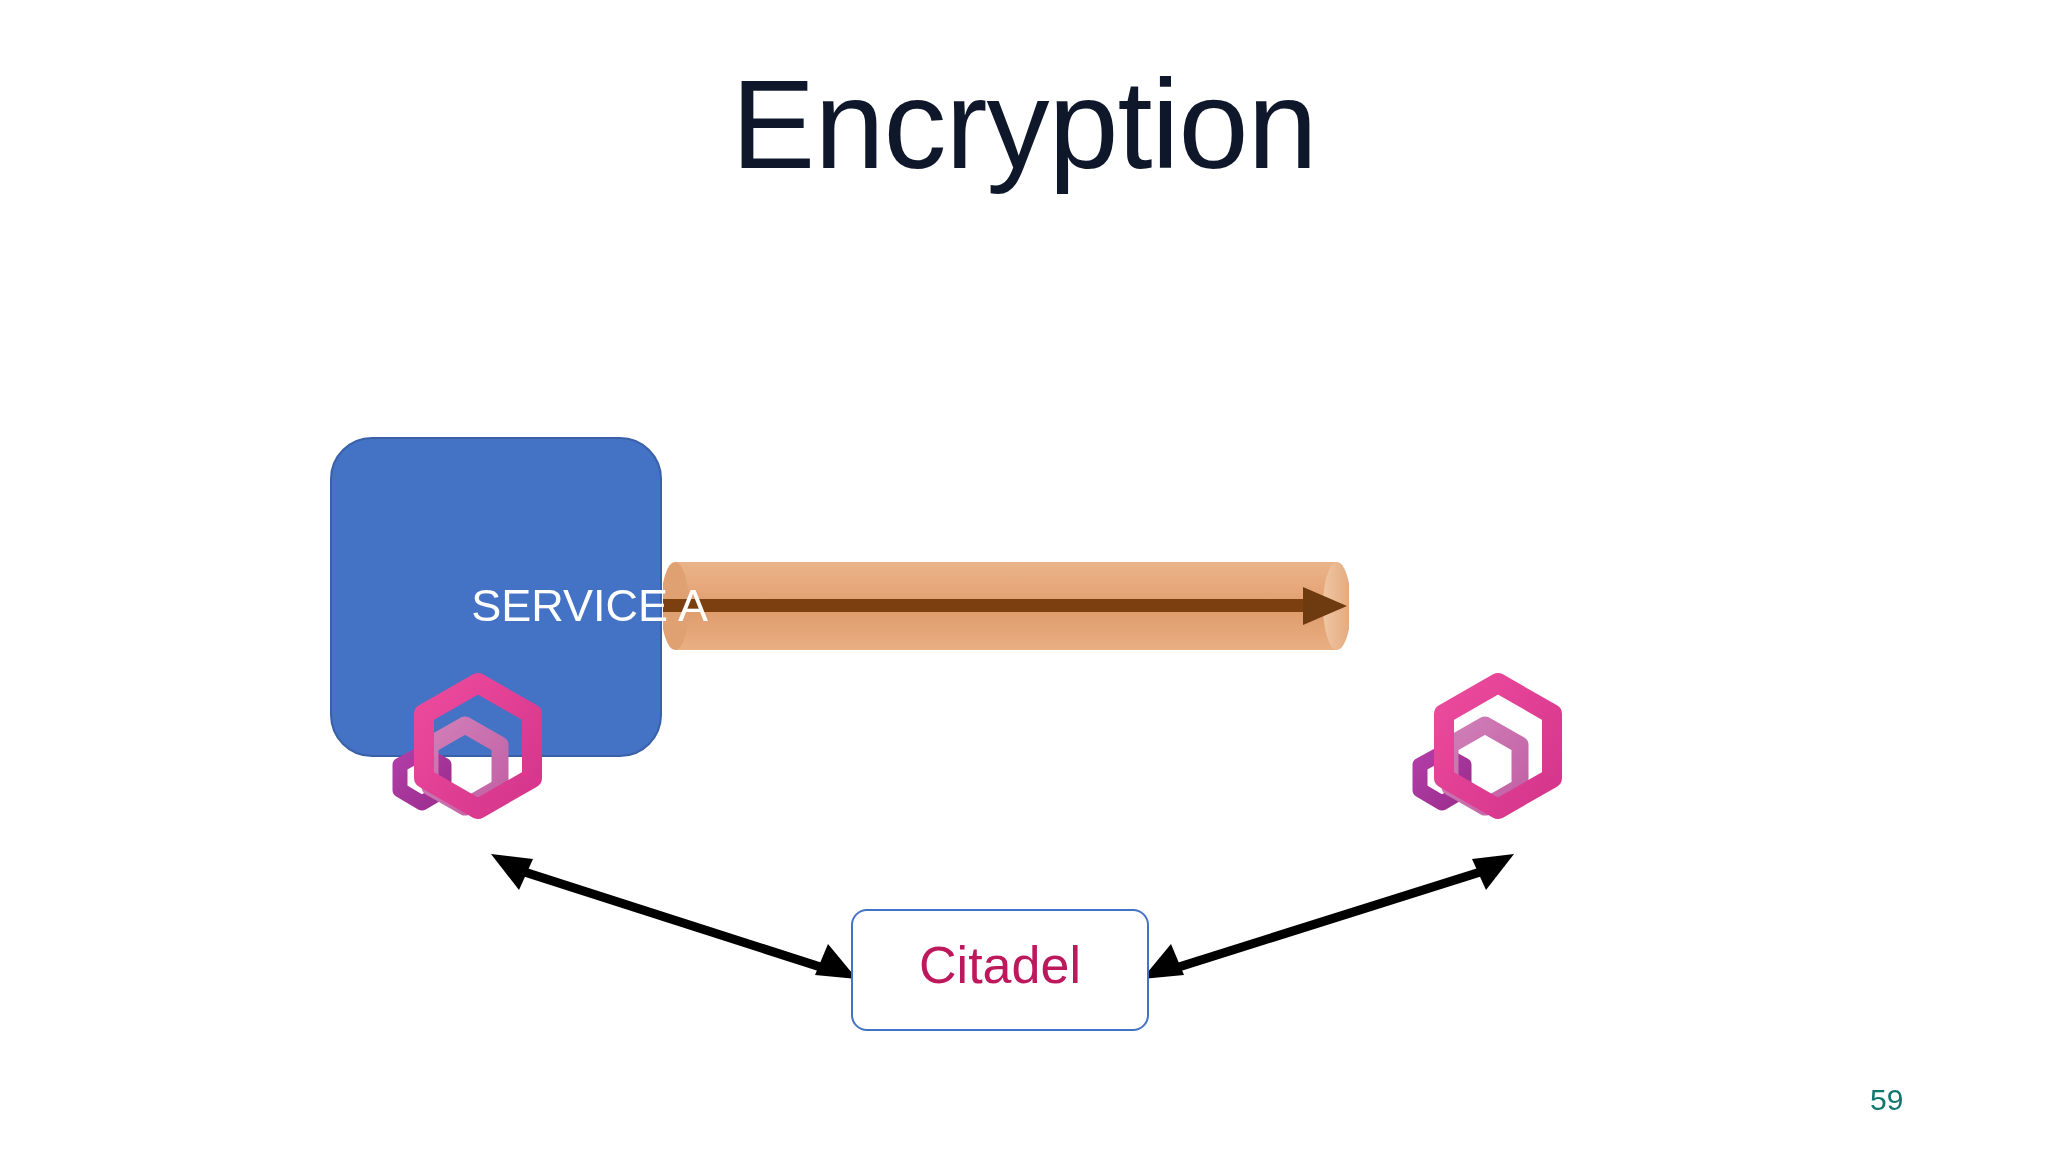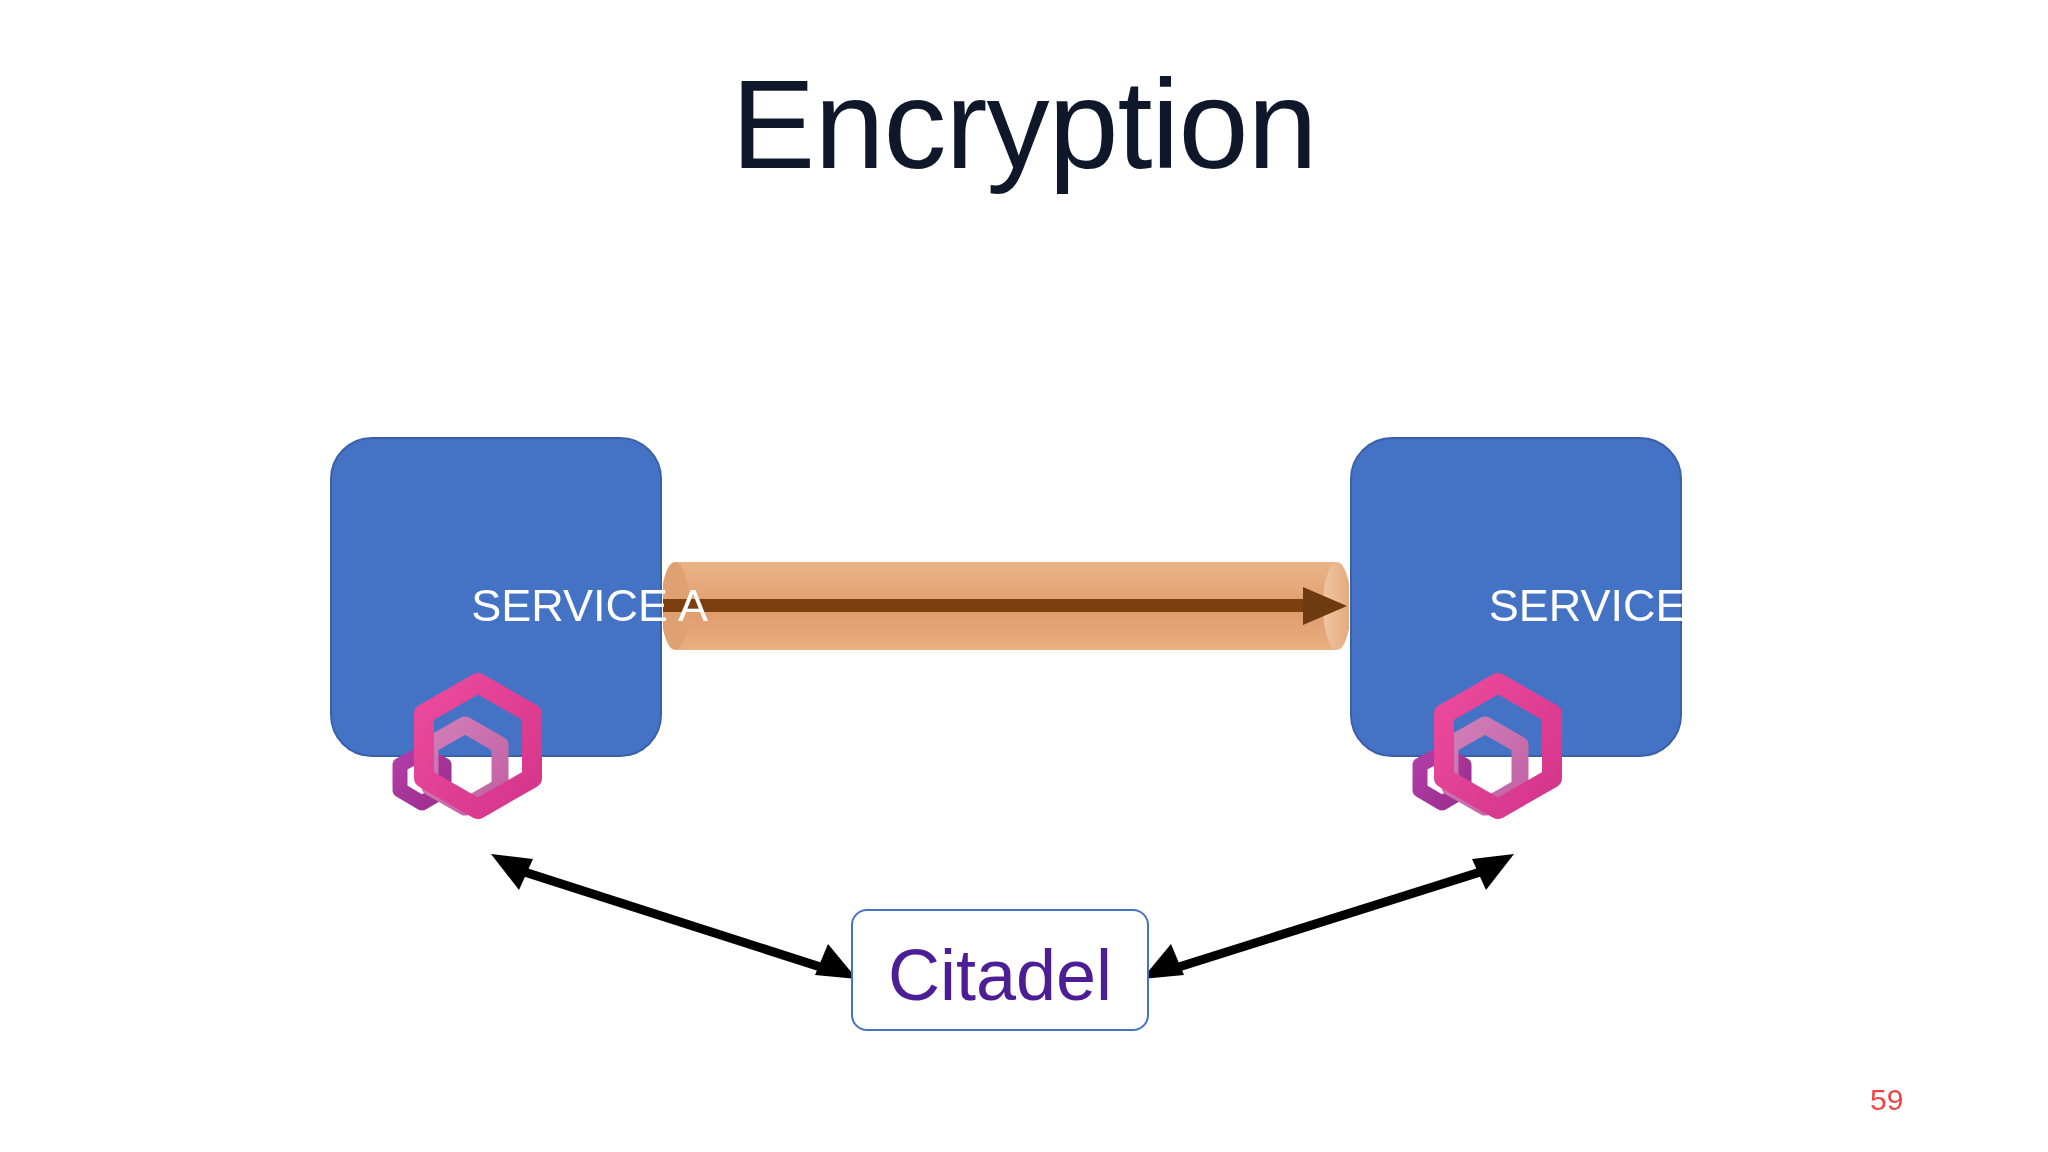--- a/index.html
+++ b/index.html
@@ -92,42 +92,42 @@
     border: 2px solid #4472C4;
     border-radius: 16px;
     box-sizing: border-box;
   }
   #citadel-label {
     position: absolute;
     left: 0;
     top: 28px;
     width: 100%;
     text-align: center;
-    color: #4c1d95;
-    font-size: 72px;
+    color: #be185d;
+    font-size: 52px;
     line-height: 1;
     white-space: nowrap;
   }
 
   
   #citadel-arrows {
     position: absolute;
     left: 0; top: 0;
     width: 2048px;
     height: 1152px;
     pointer-events: none;
   }
 
   
   #page-number {
     position: absolute;
     left: 1870px;
     top: 1085px;
     font-size: 30px;
-    color: #ef4444;
+    color: #0f766e;
     line-height: 1;
   }
 </style>
 </head>
 <body>
 
 <div id="slide">
 
   <div id="slide-title">Encryption</div>
 
@@ -158,23 +158,20 @@
         <rect x="0" y="39" width="648" height="13" fill="#7B3F10"></rect>
         <polygon points="640,27 684,46 640,65" fill="#6E3A10"></polygon>
       </g>
     </svg>
   </div>
 
   <div id="service-a-box" class="service-box">
     <div class="service-label">SERVICE A</div>
   </div>
 
-  <div id="service-b-box" class="service-box">
-    <div class="service-label">SERVICE B</div>
-  </div>
 
   <div id="istio-logo-a" class="istio-logo">
     <svg width="240" height="190" viewBox="0 0 240 190" xmlns="http://www.w3.org/2000/svg">
       <defs>
         <linearGradient id="hexFrontA" x1="0" y1="0" x2="1" y2="1">
           <stop offset="0%" stop-color="#EC4A9D"></stop>
           <stop offset="100%" stop-color="#D4358A"></stop>
         </linearGradient>
         <linearGradient id="hexMidA" x1="0" y1="0" x2="1" y2="1">
           <stop offset="0%" stop-color="#D07FB8"></stop>

